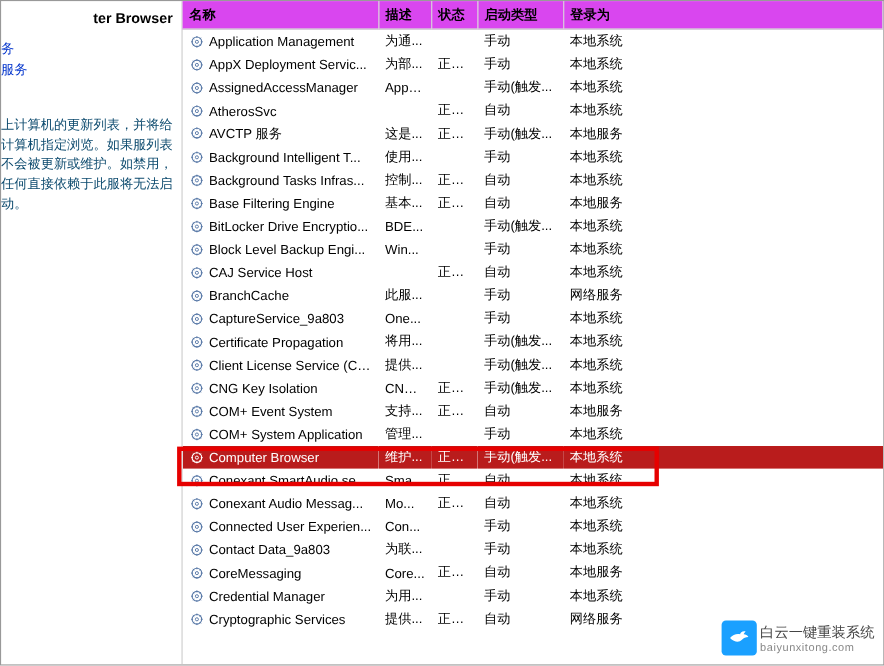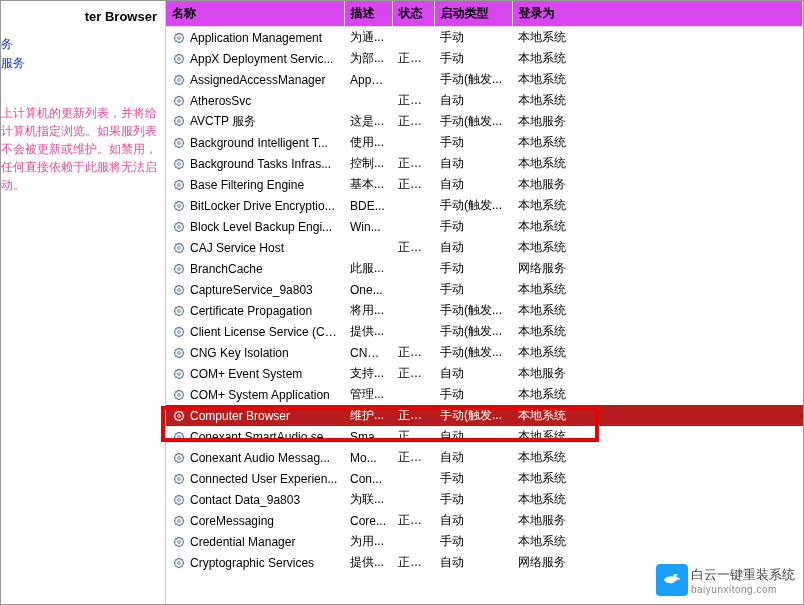--- a/index.html
+++ b/index.html
@@ -1,21 +1,21 @@
 <!DOCTYPE html>
 <html><head>
 <meta charset="utf-8">
 <style>
   * { box-sizing: border-box; margin: 0; padding: 0; }
   body { font-family: "Microsoft YaHei", "Segoe UI", Tahoma, sans-serif; font-size: 12px; color: #000; background: #fff; width: 804px; height: 605px; overflow: hidden; position: relative; border: 1px solid #999; }
   .container { display: flex; height: 100%; }
   .left-pane { width: 165px; padding: 6px 8px 0 0; overflow: hidden; border-right: 1px solid #ccc; }
   .svc-title { font-weight: bold; font-size: 13px; padding: 2px 0 10px 0; text-align: right; white-space: nowrap; }
   .left-links div { color: #0033cc; margin: 2px 0; white-space: nowrap; }
-  .left-desc { margin-top: 32px; line-height: 1.5; color: #ec4899; }
+  .left-desc { margin-top: 32px; line-height: 1.5; color: #0c4a6e; }
   .right-pane { flex: 1; position: relative; }
   table { border-collapse: collapse; width: 100%; table-layout: fixed; }
   th { text-align: left; font-weight: bold; padding: 4px 6px; border-right: 1px solid #d8d8d8; border-bottom: 1px solid #d8d8d8; background: #d946ef; height: 22px; margin-left: 18px; }
   td { padding: 2px 6px; height: 21px; white-space: nowrap; overflow: hidden; text-overflow: ellipsis; vertical-align: middle; }
   .col-name { width: 178px; }
   .col-desc { width: 48px; }
   .col-status { width: 42px; }
   .col-start { width: 78px; }
   .col-logon { width: auto; }
   .gear { display: inline-block; width: 14px; height: 14px; vertical-align: -3px; margin-right: 4px; }

